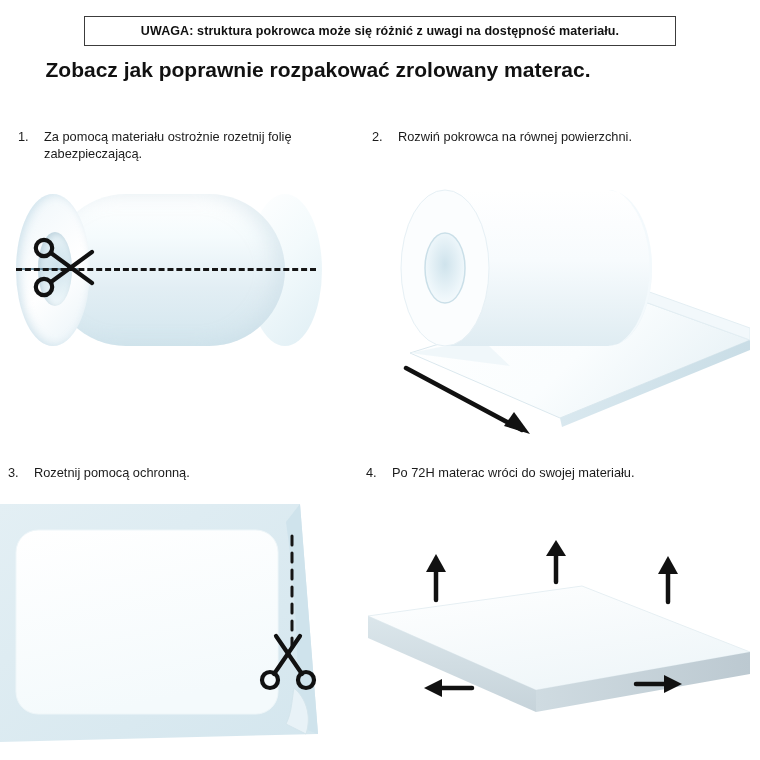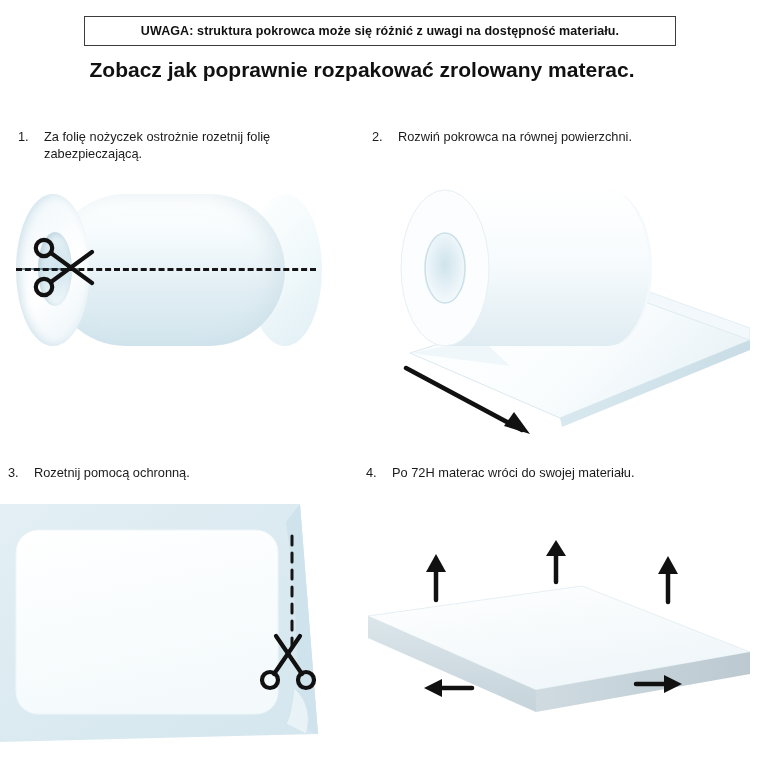--- a/index.html
+++ b/index.html
@@ -46,21 +46,20 @@
   
   .title {
     position: absolute;
     left: 0;
     top: 58px;
     width: 636px;
     text-align: center;
     font-size: 21px;
     font-weight: bold;
     color: #111111;
-    margin-left: 44px;
   }
 
   
   .step-head {
     position: absolute;
     display: flex;
     align-items: flex-start;
     font-size: 12.8px;
     color: #1b1b1b;
     line-height: 1.35;
@@ -174,21 +173,21 @@
 <div class="page">
 
   <div class="notice">
     <span class="notice-text">UWAGA: struktura pokrowca może się różnić z uwagi na dostępność materiału.</span>
   </div>
 
   <div class="title">Zobacz jak poprawnie rozpakować zrolowany materac.</div>
 
   <div class="step-head" id="head1">
     <span class="step-num">1.</span>
-    <span class="step-text">Za folię nożyczek ostrożnie rozetnij folię zabezpieczającą.</span>
+    <span class="step-text">Za pomocą materiału ostrożnie rozetnij folię zabezpieczającą.</span>
   </div>
 
   <div class="step-head" id="head2">
     <span class="step-num">2.</span>
     <span class="step-text">Rozwiń pokrowca na równej powierzchni.</span>
   </div>
 
   <div class="step-head" id="head3">
     <span class="step-num">3.</span>
     <span class="step-text">Rozetnij pomocą ochronną.</span>

